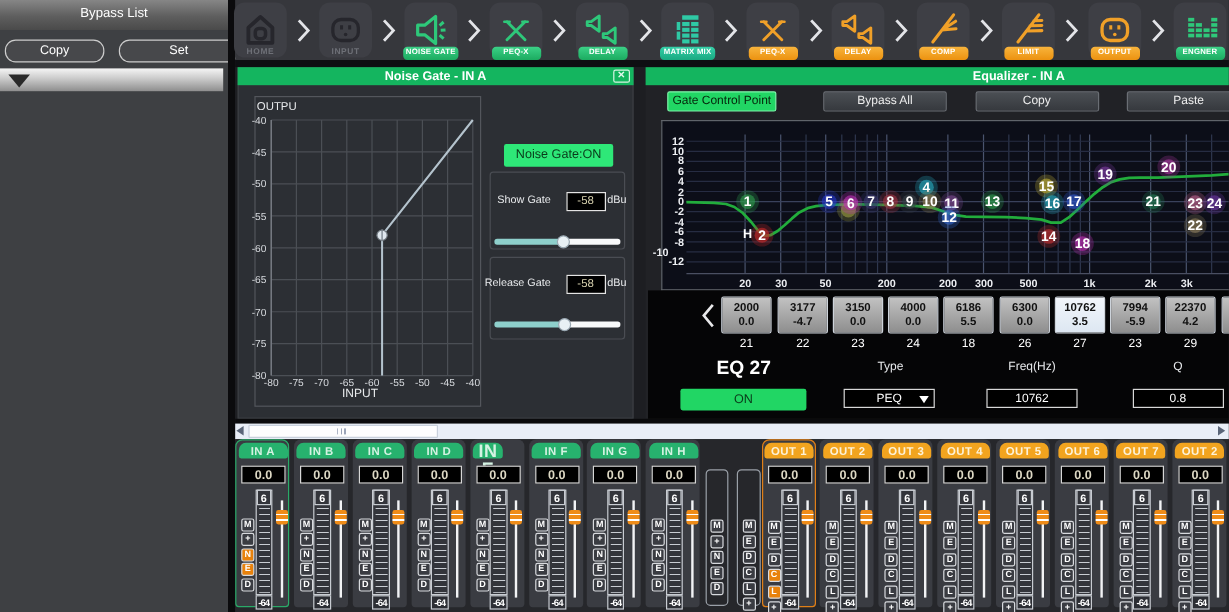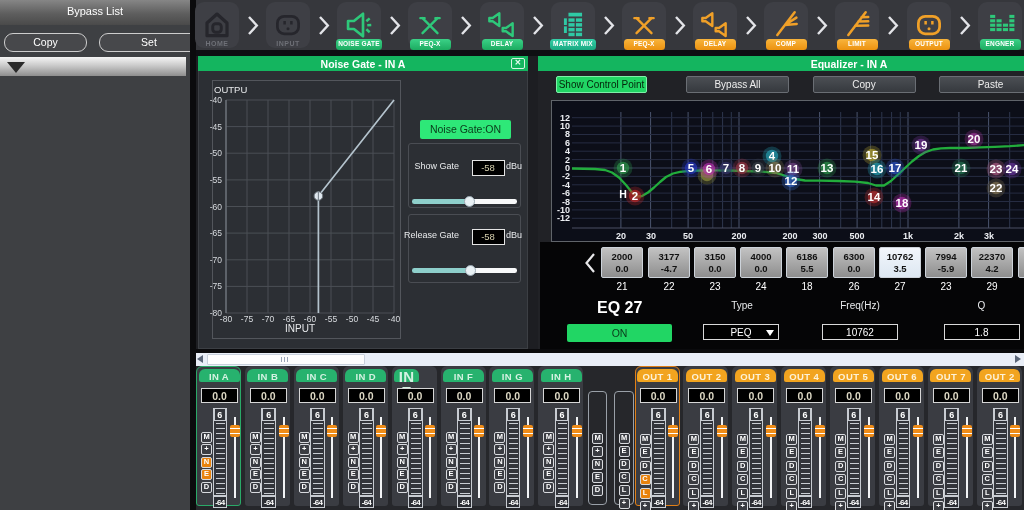--- a/index.html
+++ b/index.html
@@ -230,21 +230,21 @@
 <div class="abs" style="left:463.5px;top:195.5px;width:11px;height:11px;border-radius:50%;background:#e9f1f5;border:1px solid #9aa8b2"></div>
 <div class="abs" style="left:394px;top:230px;width:65px;text-align:right;color:#e8eaec;font-size:9px">Release Gate</div>
 <div class="abs" style="left:471.5px;top:228.5px;width:33px;height:16px;background:#000;border:1.4px solid #e4e4e4;color:#d6d0ae;font-size:9.5px;text-align:center;line-height:14px">-58</div>
 <div class="abs" style="left:506px;top:230px;color:#e8eaec;font-size:9px">dBu</div>
 <div class="abs" style="left:412px;top:268px;width:105px;height:4.6px;border-radius:2.3px;background:linear-gradient(to right,#8ecfcb 0%,#8ecfcb 55%,#f8f9fa 55%,#f8f9fa 100%)"></div>
 <div class="abs" style="left:464.5px;top:264.5px;width:11px;height:11px;border-radius:50%;background:#e9f1f5;border:1px solid #9aa8b2"></div>
 
 <div class="abs" style="left:538px;top:56px;width:486px;height:293px;background:#212226"></div>
 <div class="abs" style="left:538px;top:56px;width:486px;height:15px;background:#14b55f"></div>
 <div class="abs" style="left:538px;top:57.5px;width:622px;text-align:center;color:#fff;font-size:10.5px;font-weight:bold">Equalizer - IN A</div>
-<div class="abs" style="left:556px;top:76px;width:91px;height:17px;background:#21d664;border:1px solid #7df2a8;border-radius:2px;color:#05240b;font-size:10px;text-align:center;line-height:16px">Show Control Point</div>
+<div class="abs" style="left:556px;top:76px;width:91px;height:17px;background:#21d664;border:1px solid #7df2a8;border-radius:2px;color:#05240b;font-size:10px;text-align:center;line-height:16px">Gate Control Point</div>
 <div class="abs" style="left:686px;top:76px;width:103px;height:17px;background:linear-gradient(#4b4f54,#36393e);border:1px solid #6a6e74;border-radius:2px;color:#eee;font-size:10px;text-align:center;line-height:16px">Bypass All</div>
 <div class="abs" style="left:812.5px;top:76px;width:103px;height:17px;background:linear-gradient(#4b4f54,#36393e);border:1px solid #6a6e74;border-radius:2px;color:#eee;font-size:10px;text-align:center;line-height:16px">Copy</div>
 <div class="abs" style="left:939px;top:76px;width:103px;height:17px;background:linear-gradient(#4b4f54,#36393e);border:1px solid #6a6e74;border-radius:2px;color:#eee;font-size:10px;text-align:center;line-height:16px">Paste</div>
 <div class="abs" style="left:551px;top:100px;width:473px;height:142px;background:#0c0e18;border:1px solid #60646a;border-right:none"></div>
 <svg style="position:absolute;left:551px;top:100px" width="473" height="142" viewBox="0 0 473 142">
     <line x1="69.9" y1="12" x2="69.9" y2="128" stroke="#4a546e" stroke-width="1"></line>
     <line x1="99.6" y1="12" x2="99.6" y2="128" stroke="#4a546e" stroke-width="1"></line>
     <line x1="120.7" y1="12" x2="120.7" y2="128" stroke="#2e374e" stroke-width="1"></line>
     <line x1="137.1" y1="12" x2="137.1" y2="128" stroke="#4a546e" stroke-width="1"></line>
     <line x1="150.5" y1="12" x2="150.5" y2="128" stroke="#2e374e" stroke-width="1"></line>
@@ -346,21 +346,21 @@
     <text x="445" y="92" font-size="11.5" font-weight="bold" fill="#fff" text-anchor="middle" font-family="Liberation Sans, sans-serif">22</text>
     <circle cx="445" cy="69" r="9.5" fill="#b86089" opacity="0.28"></circle>
     <circle cx="445" cy="69" r="6.2" fill="#b86089" opacity="0.62"></circle>
     <text x="445" y="73" font-size="11.5" font-weight="bold" fill="#fff" text-anchor="middle" font-family="Liberation Sans, sans-serif">23</text>
     <circle cx="461" cy="69" r="9.5" fill="#6a35a0" opacity="0.28"></circle>
     <circle cx="461" cy="69" r="6.2" fill="#6a35a0" opacity="0.62"></circle>
     <text x="461" y="73" font-size="11.5" font-weight="bold" fill="#fff" text-anchor="middle" font-family="Liberation Sans, sans-serif">24</text>
     <text x="72" y="98" font-size="10.5" font-weight="bold" fill="#fff" text-anchor="middle" font-family="Liberation Sans, sans-serif">H</text>
   </svg>
 <div class="eqlbl" style="left:544px;top:213px;width:26px;text-align:right">-12</div>
-<div class="eqlbl" style="left:544px;top:205px;width:26px;text-align:right">-10</div>
+<div class="eqlbl" style="left:544px;top:205px;width:26px;">-10</div>
 <div class="eqlbl" style="left:544px;top:197px;width:26px;text-align:right">-8</div>
 <div class="eqlbl" style="left:544px;top:188px;width:26px;text-align:right">-6</div>
 <div class="eqlbl" style="left:544px;top:180px;width:26px;text-align:right">-4</div>
 <div class="eqlbl" style="left:544px;top:171px;width:26px;text-align:right">-2</div>
 <div class="eqlbl" style="left:544px;top:163px;width:26px;text-align:right">0</div>
 <div class="eqlbl" style="left:544px;top:155px;width:26px;text-align:right">2</div>
 <div class="eqlbl" style="left:544px;top:146px;width:26px;text-align:right">4</div>
 <div class="eqlbl" style="left:544px;top:138px;width:26px;text-align:right">6</div>
 <div class="eqlbl" style="left:544px;top:129px;width:26px;text-align:right">8</div>
 <div class="eqlbl" style="left:544px;top:121px;width:26px;text-align:right">10</div>
@@ -430,21 +430,21 @@
   </div>
 <div class="bnum" style="left:1018px">30</div>
 <div class="abs" style="left:597px;top:299px;width:70px;color:#fff;font-size:16px;font-weight:bold">EQ 27</div>
 <div class="abs" style="left:567px;top:323.5px;width:105px;height:18px;background:#21d664;border-radius:2px;color:#0a3a1a;font-size:10.5px;text-align:center;line-height:18px">ON</div>
 <div class="abs" style="left:703px;top:300px;width:78px;text-align:center;color:#e8eaec;font-size:10px">Type</div>
 <div class="abs" style="left:703px;top:324px;width:76px;height:16px;background:#000;border:1px solid #d8d8d8;color:#fff;font-size:10px;text-align:center;line-height:15px">PEQ</div>
 <div class="abs" style="left:766px;top:330px;width:0;height:0;border-left:4.5px solid transparent;border-right:4.5px solid transparent;border-top:6px solid #fff"></div>
 <div class="abs" style="left:822px;top:300px;width:76px;text-align:center;color:#e8eaec;font-size:10px">Freq(Hz)</div>
 <div class="abs" style="left:822px;top:324px;width:76px;height:16px;background:#000;border:1px solid #d8d8d8;color:#fff;font-size:10px;text-align:center;line-height:15px">10762</div>
 <div class="abs" style="left:943.5px;top:300px;width:76px;text-align:center;color:#e8eaec;font-size:10px">Q</div>
-<div class="abs" style="left:943.5px;top:324px;width:76px;height:16px;background:#000;border:1px solid #d8d8d8;color:#fff;font-size:10px;text-align:center;line-height:15px">1.8</div>
+<div class="abs" style="left:943.5px;top:324px;width:76px;height:16px;background:#000;border:1px solid #d8d8d8;color:#fff;font-size:10px;text-align:center;line-height:15px">0.8</div>
 
 <div class="abs" style="left:196px;top:349px;width:828px;height:4px;background:#0a0a0c"></div>
 <div class="abs" style="left:196px;top:353px;width:828px;height:12.5px;background:#e9eef7"></div>
 <div class="abs" style="left:197px;top:355px;width:0;height:0;border-top:4.5px solid transparent;border-bottom:4.5px solid transparent;border-right:6.5px solid #5a6578"></div>
 <div class="abs" style="left:207px;top:353.5px;width:158px;height:11.5px;background:#fdfdfe;border:1px solid #c8d0dc;border-radius:1px"></div>
 <div class="abs" style="left:281px;top:356.5px;width:8px;height:5px;background:repeating-linear-gradient(to right,#9aa4b8 0,#9aa4b8 1px,transparent 1px,transparent 3px)"></div>
 <div class="abs" style="left:1015px;top:355px;width:0;height:0;border-top:4.5px solid transparent;border-bottom:4.5px solid transparent;border-left:6.5px solid #5a6578"></div>
 
 <div class="abs" style="left:196px;top:365.5px;width:828px;height:144.5px;background:#26272b"></div>
 <div style="position:absolute;left:196.0px;top:366px;width:45px;height:140px;background:#3a3c42;border-radius:6px 6px 3px 3px;border:1.6px solid #2aa968;box-sizing:border-box"></div>

